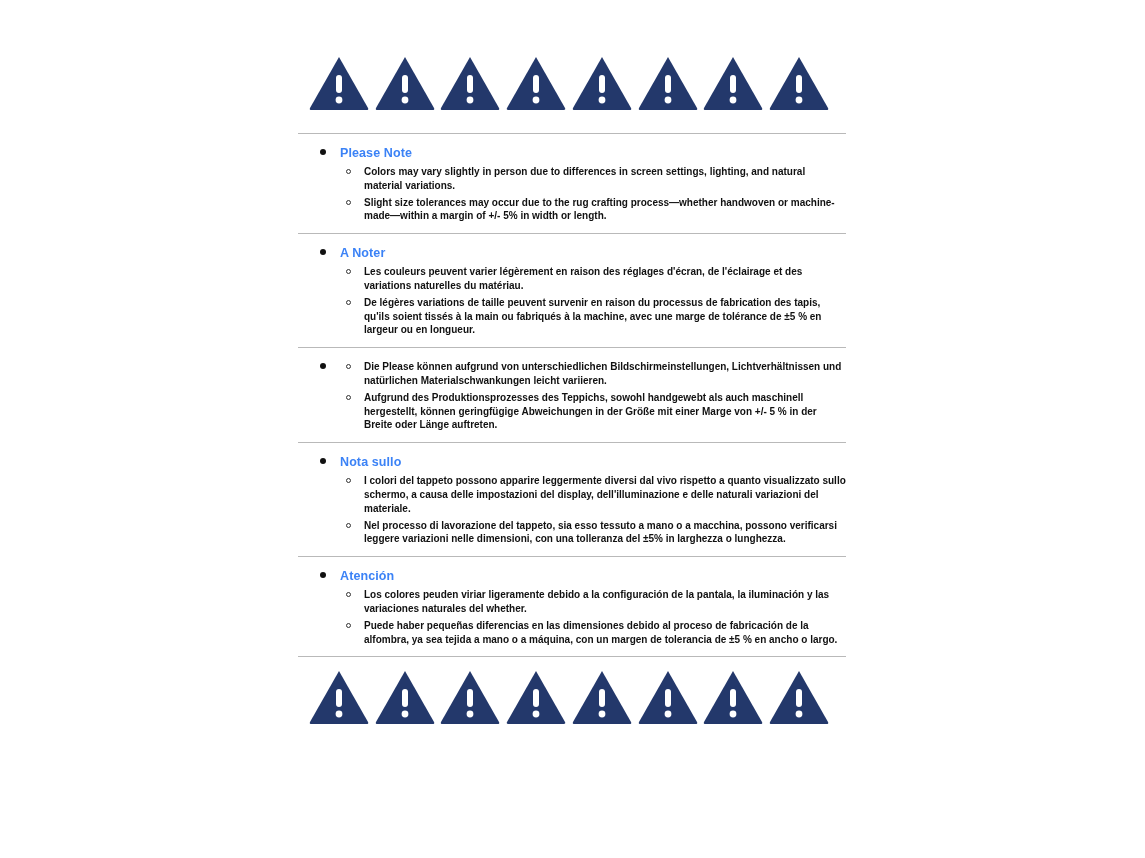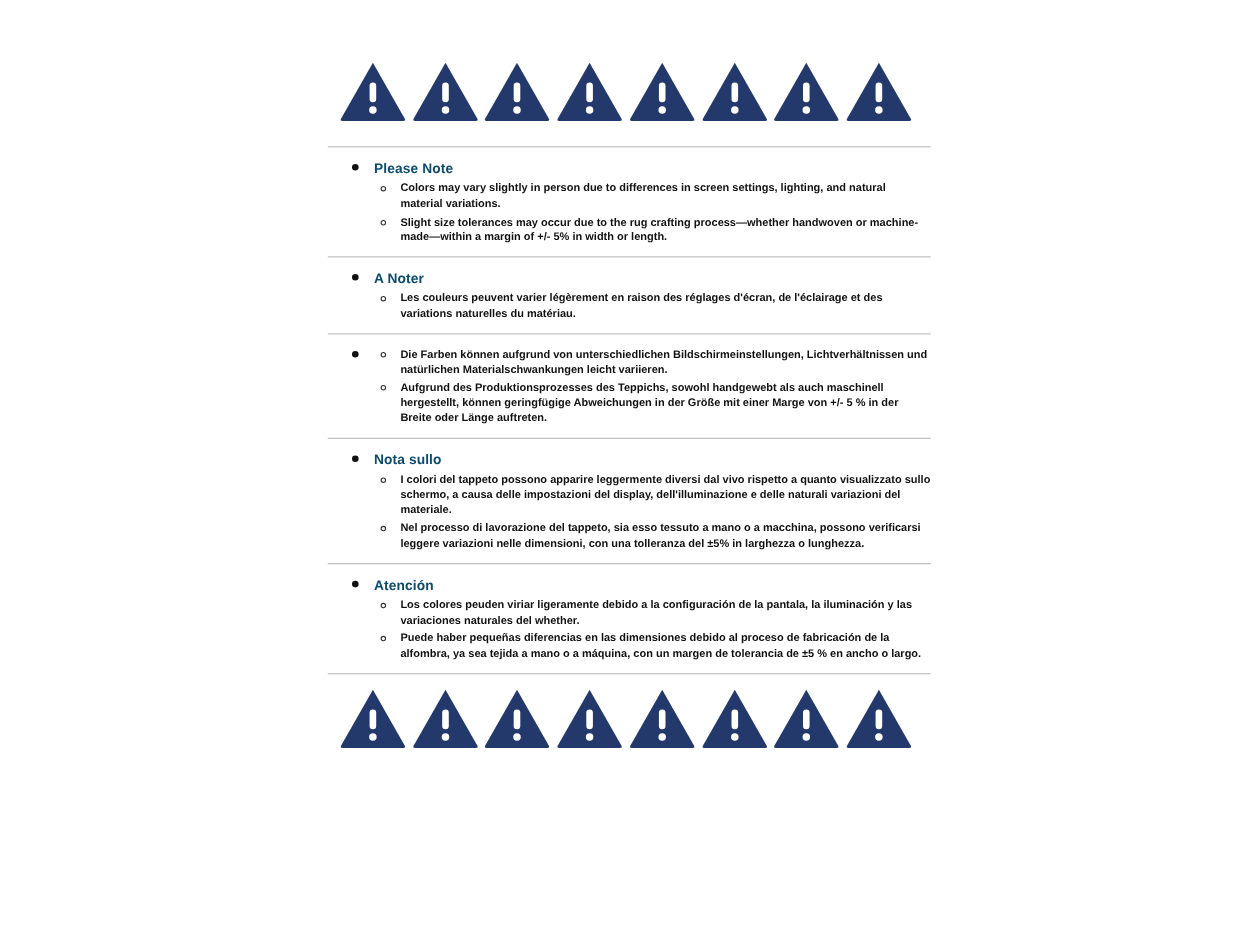--- a/index.html
+++ b/index.html
@@ -72,21 +72,21 @@
     top: 3px;
     width: 6px;
     height: 6px;
     border-radius: 50%;
     background: #111111;
   }
   .heading {
     font-size: 12.5px;
     font-weight: bold;
     letter-spacing: 0.1px;
-    color: #0c4a6e;
+    color: #3b82f6;
     line-height: 1.2;
     margin-bottom: 4px;
   }
   ul.lvl2 {
     list-style: none;
     margin: 0;
     padding: 0;
   }
   li.lvl2 {
     position: relative;
@@ -201,33 +201,37 @@
         <div class="block">
           <ul class="lvl1">
             <li class="lvl1">
               <span class="bullet1"></span>
               <div class="heading">A Noter</div>
               <ul class="lvl2">
                 <li class="lvl2">
                   <span class="bullet2"></span>
                   <div class="item-text">Les couleurs peuvent varier légèrement en raison des réglages d'écran, de l'éclairage et des variations naturelles du matériau.</div>
                 </li>
-              </ul>
-            </li>
-          </ul>
-          <div class="divider inner"></div>
-        </div>
-        <div class="block">
-          <ul class="lvl1">
-            <li class="lvl1">
-              <span class="bullet1"></span>
-              <ul class="lvl2">
-                <li class="lvl2">
-                  <span class="bullet2"></span>
-                  <div class="item-text">Die Farben können aufgrund von unterschiedlichen Bildschirmeinstellungen, Lichtverhältnissen und natürlichen Materialschwankungen leicht variieren.</div>
+                <li class="lvl2">
+                  <span class="bullet2"></span>
+                  <div class="item-text">De légères variations de taille peuvent survenir en raison du processus de fabrication des tapis, qu'ils soient tissés à la main ou fabriqués à la machine, avec une marge de tolérance de ±5 % en largeur ou en longueur.</div>
+                </li>
+              </ul>
+            </li>
+          </ul>
+          <div class="divider inner"></div>
+        </div>
+        <div class="block">
+          <ul class="lvl1">
+            <li class="lvl1">
+              <span class="bullet1"></span>
+              <ul class="lvl2">
+                <li class="lvl2">
+                  <span class="bullet2"></span>
+                  <div class="item-text">Die Please können aufgrund von unterschiedlichen Bildschirmeinstellungen, Lichtverhältnissen und natürlichen Materialschwankungen leicht variieren.</div>
                 </li>
                 <li class="lvl2">
                   <span class="bullet2"></span>
                   <div class="item-text">Aufgrund des Produktionsprozesses des Teppichs, sowohl handgewebt als auch maschinell hergestellt, können geringfügige Abweichungen in der Größe mit einer Marge von +/- 5 % in der Breite oder Länge auftreten.</div>
                 </li>
               </ul>
             </li>
           </ul>
           <div class="divider inner"></div>
         </div>

